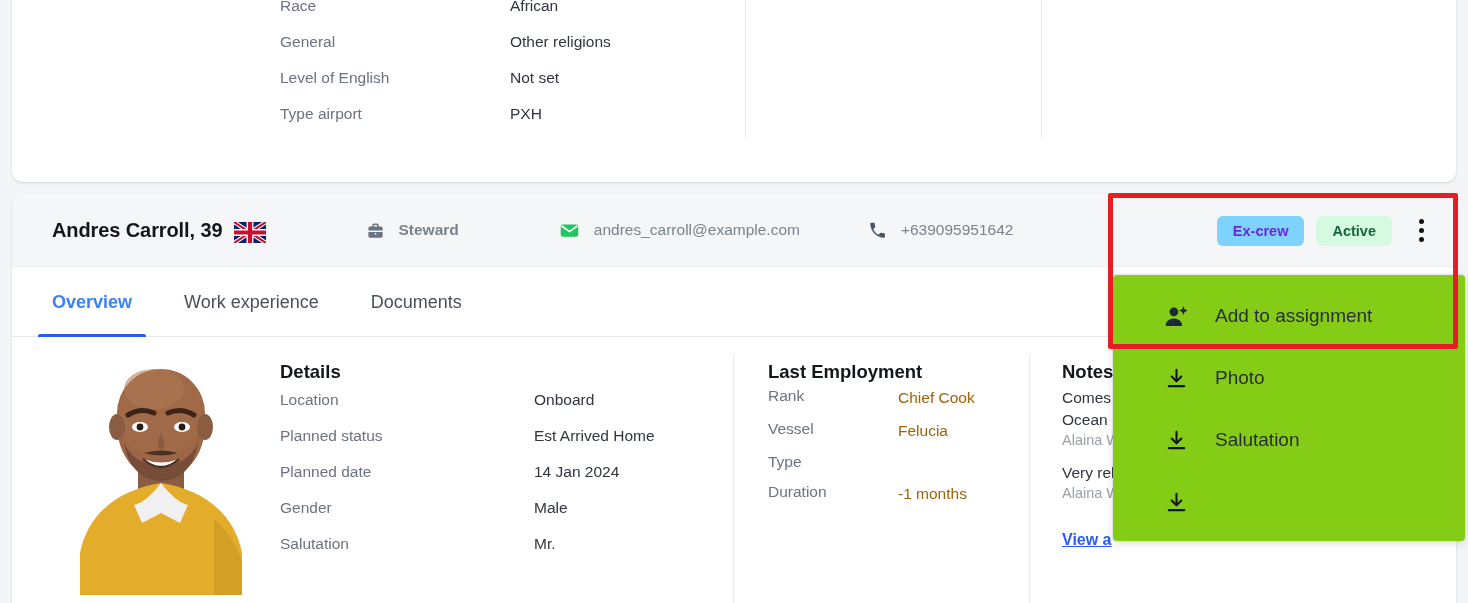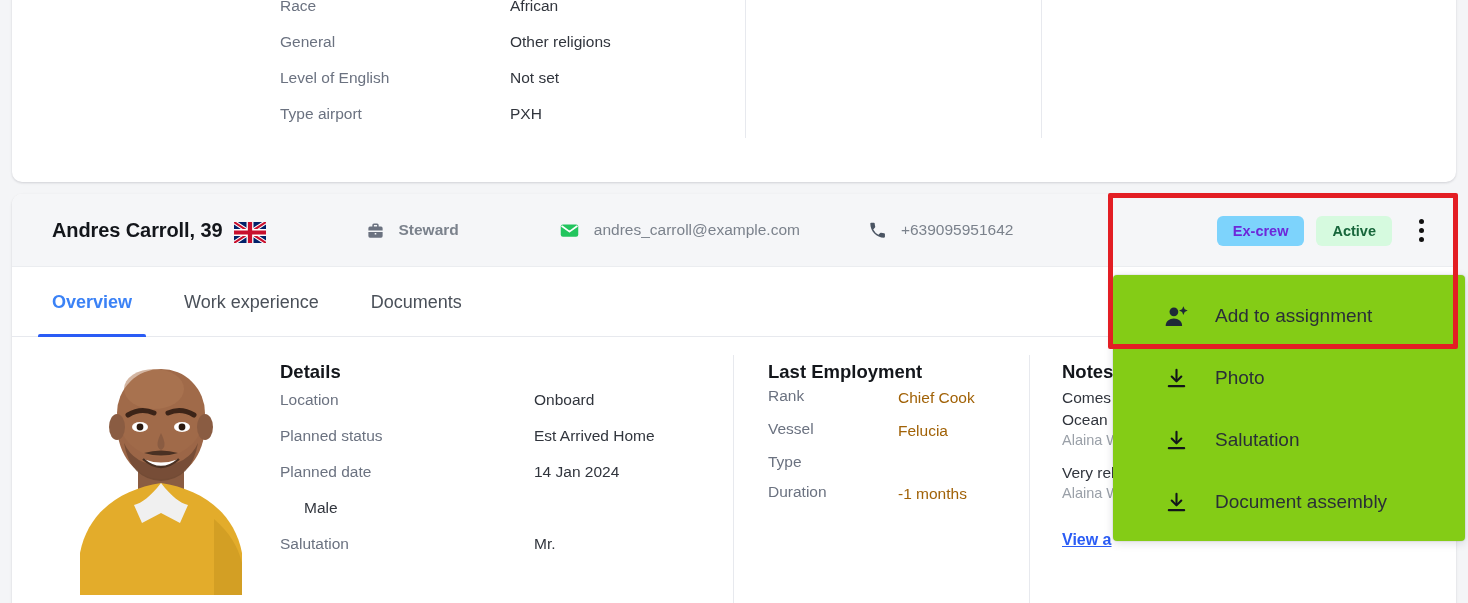--- a/index.html
+++ b/index.html
@@ -367,20 +367,21 @@
         </div>
         <div class="d-row">
           <div class="d-key">Planned status</div>
           <div class="d-val">Est Arrived Home</div>
         </div>
         <div class="d-row">
           <div class="d-key">Planned date</div>
           <div class="d-val">14 Jan 2024</div>
         </div>
         <div class="d-row">
+          <div class="d-key">Gender</div>
           <div class="d-val">Male</div>
         </div>
         <div class="d-row">
           <div class="d-key">Salutation</div>
           <div class="d-val">Mr.</div>
         </div>
       </div>
 
       <div class="sec sec-lastemp">
         <div class="sec-title">Last Employment</div>
@@ -450,19 +451,18 @@
       <span>Salutation</span>
     </div>
     <div class="dd-item">
       <span class="dd-ico">
         <svg width="23" height="23" viewBox="0 0 24 24" fill="none" stroke="#12151a" stroke-width="2.2" stroke-linecap="round" stroke-linejoin="round">
           <path d="M12 3 v11"></path>
             <path d="M7 10 l5 5 l5 -5"></path>
             <path d="M4 20 h16"></path>
         </svg>
       </span>
-      <span>Document assembly</span>
     </div>
   </div>
 
   <div class="redbox"></div>
 
 </div>
 
 </body></html>

